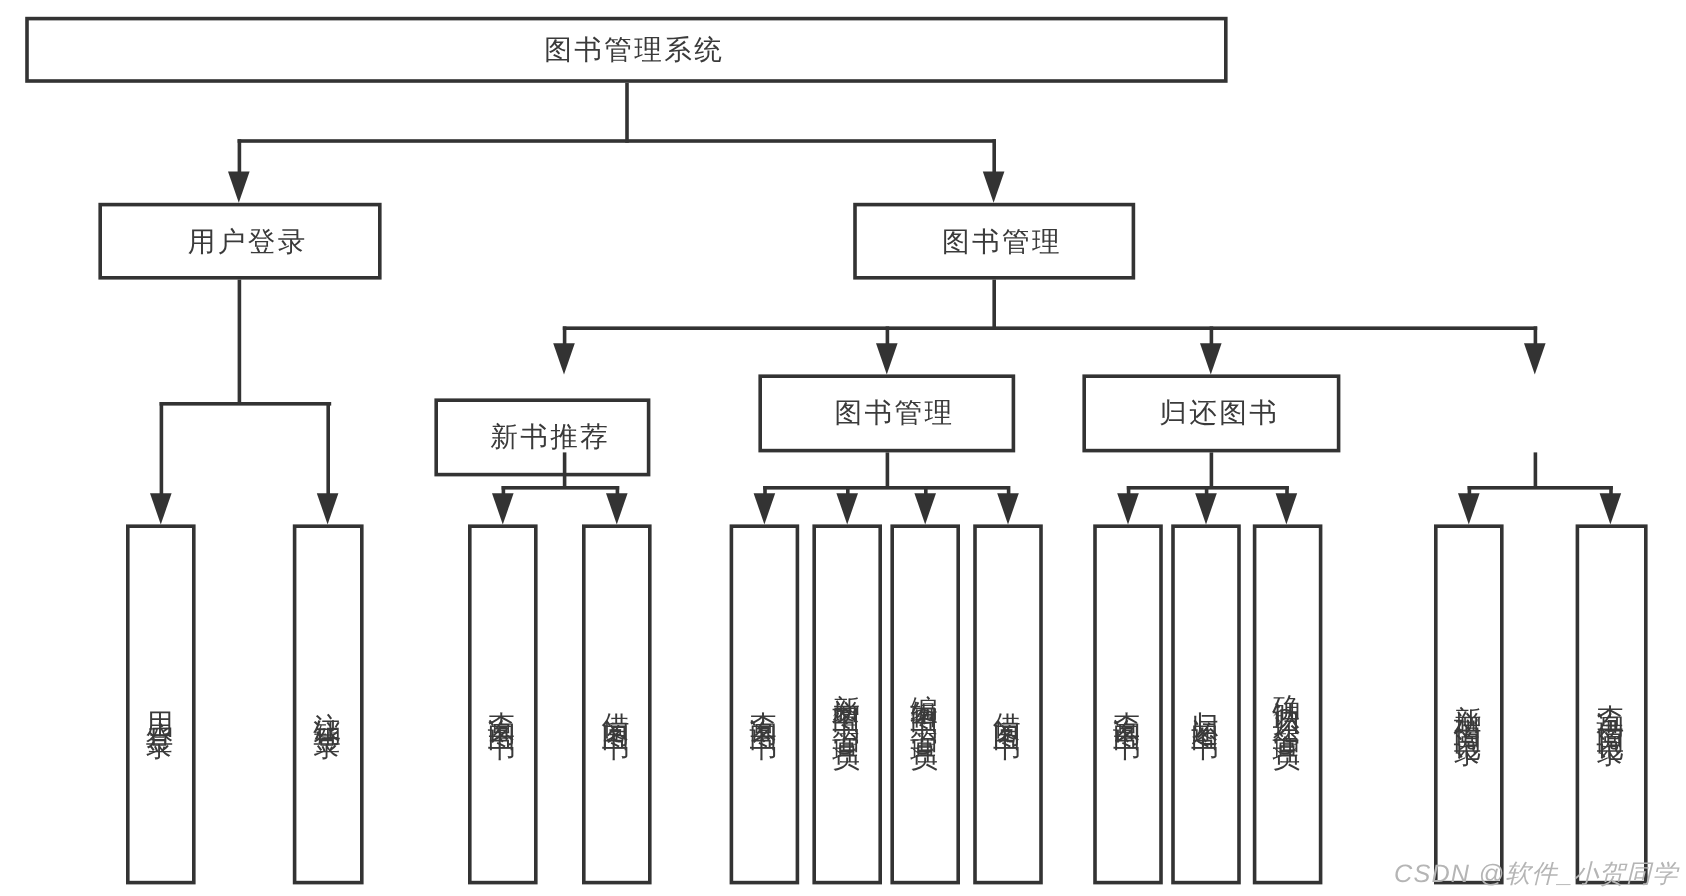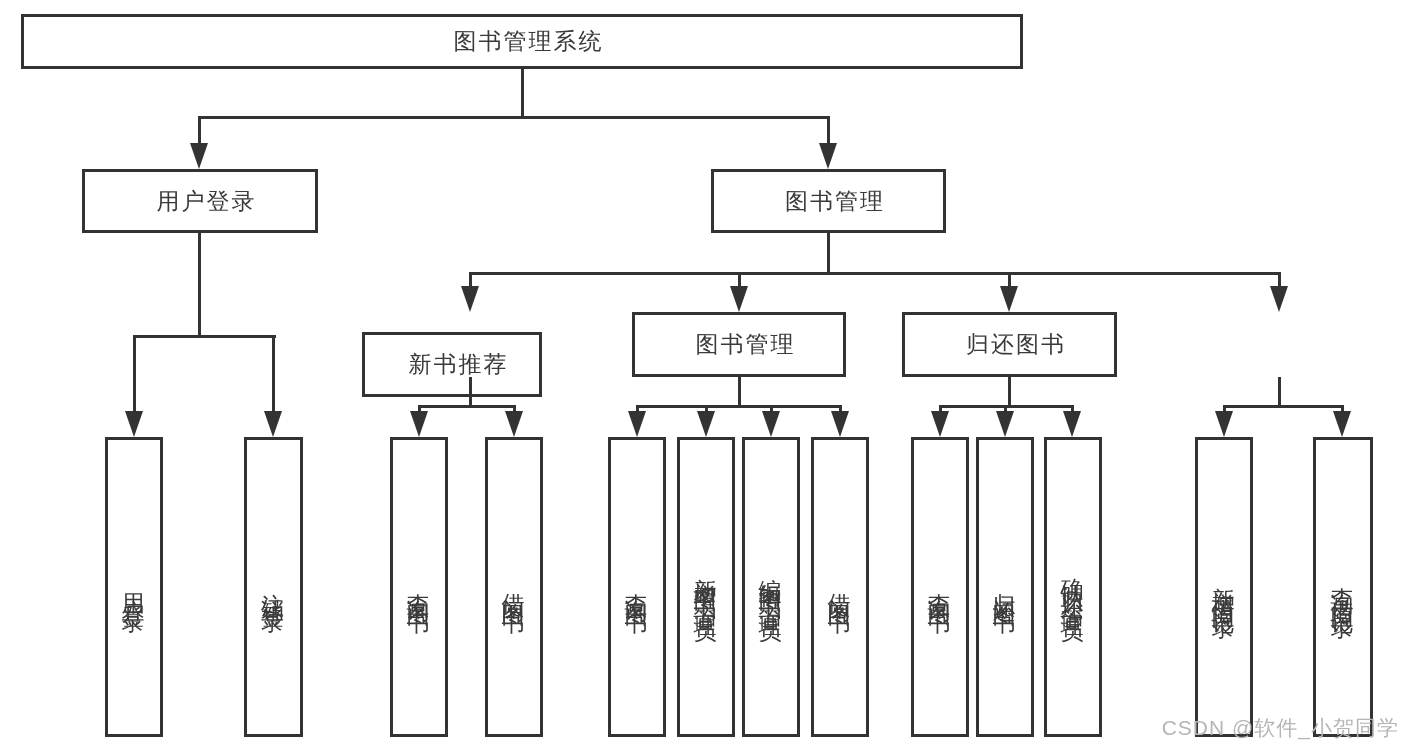--- a/index.html
+++ b/index.html
@@ -46,20 +46,21 @@
     border-top:26px solid var(--line);
   }
   .watermark{
     position:absolute;
     right:6px;bottom:5px;
     color:var(--wm);
     font-size:21px;
     letter-spacing:1px;
     z-index:5;
     white-space:nowrap;
+    font-style:italic;
   }
 </style>
 </head>
 <body>
 
 <div class="canvas">
 
   <div class="node" style="left:21px;top:14px;width:1002px;height:55px">图书管理系统</div>
 
   <div class="node" style="left:82px;top:169px;width:236px;height:64px">用户登录</div>

